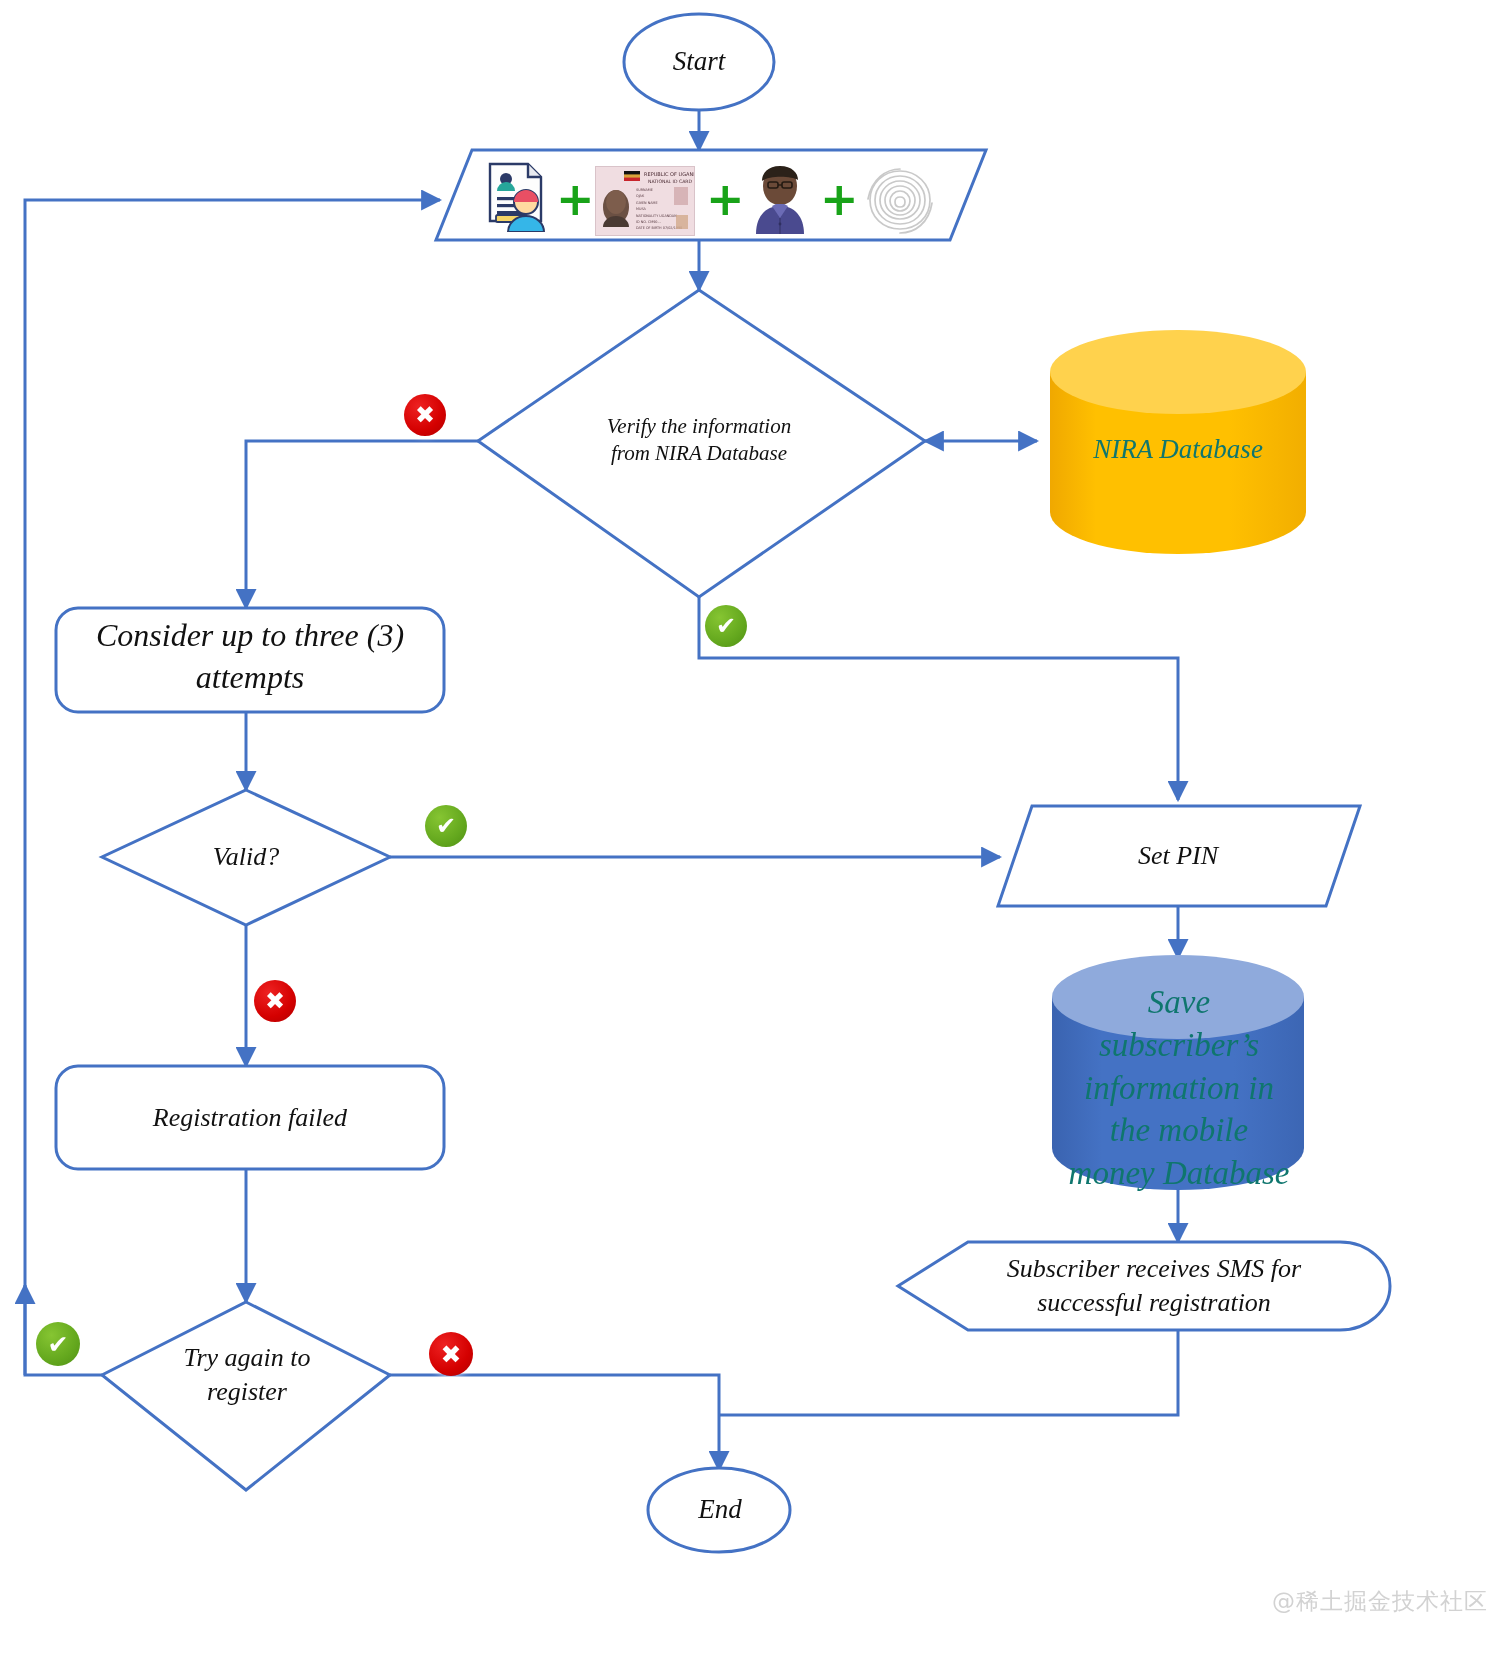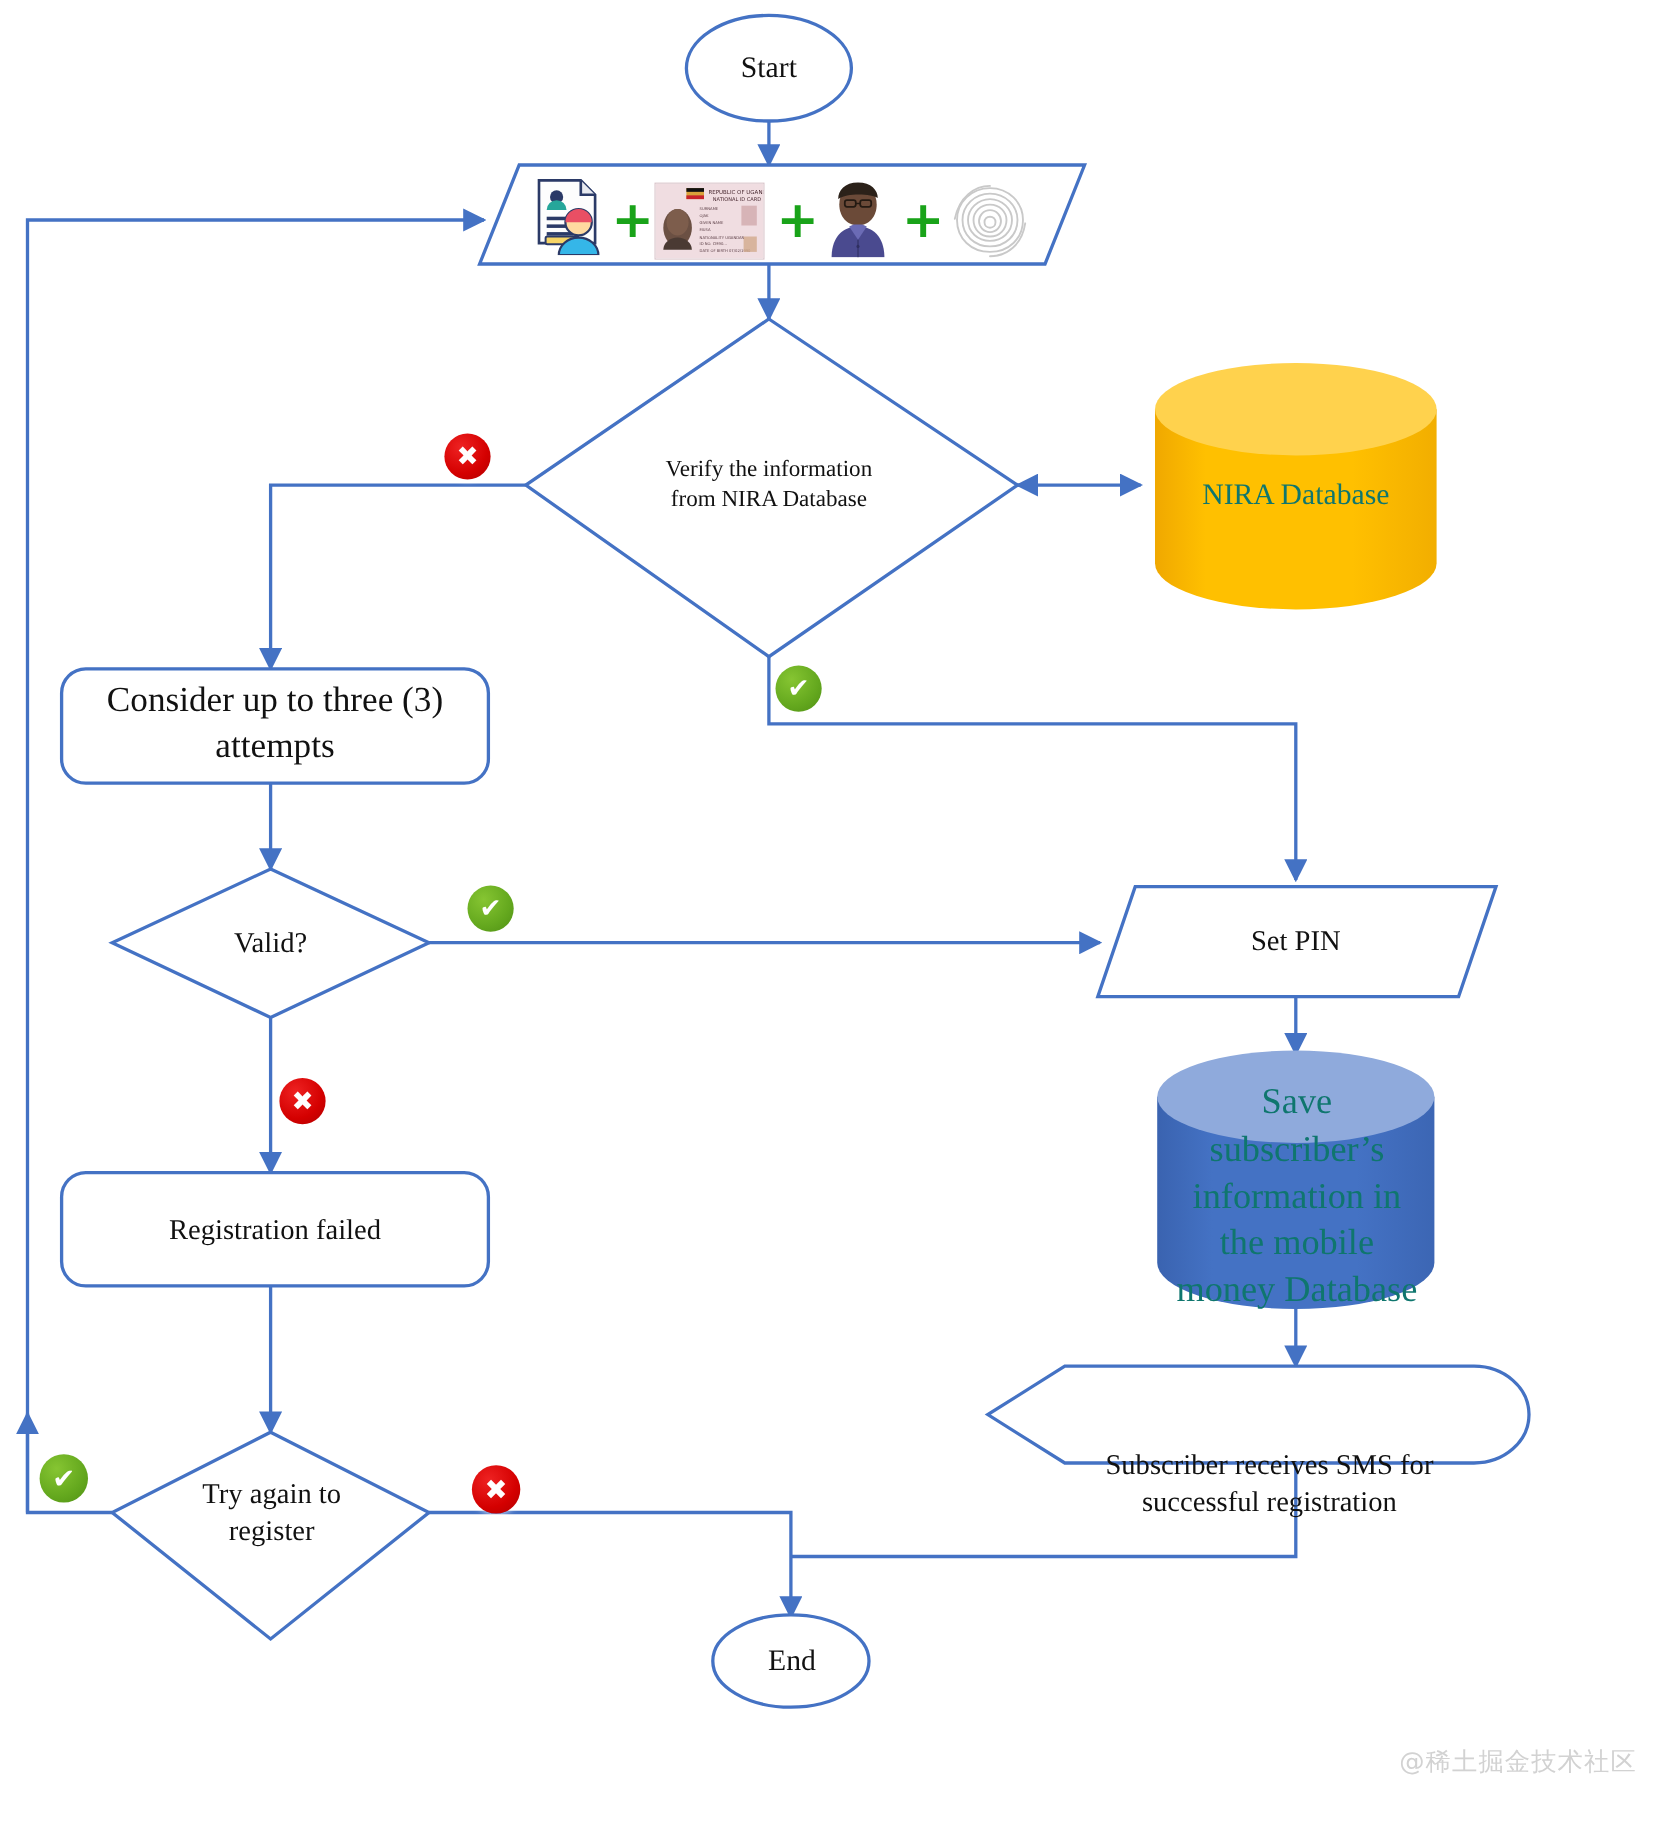--- a/index.html
+++ b/index.html
@@ -7,20 +7,21 @@
   body{
     width:1512px;height:1669px;position:relative;overflow:hidden;
     font-family:"Liberation Serif","DejaVu Serif",serif;
   }
   #canvas{position:absolute;inset:0;width:1512px;height:1669px;}
   .node-label{
     position:absolute;display:flex;align-items:center;justify-content:center;
     text-align:center;color:#111111;line-height:1.30;
     font-family:"Liberation Serif","DejaVu Serif",serif;
     pointer-events:none;
+    font-style:italic;
   }
   .lbl-white{color:#0f766e;}
   .watermark{
     position:absolute;right:24px;bottom:52px;color:#d2d2d2;
     font-size:23px;font-family:"DejaVu Sans","Liberation Sans",sans-serif;
     letter-spacing:1px;white-space:nowrap;
   }
   .icon-badge{
     position:absolute;border-radius:50%;display:flex;align-items:center;
     justify-content:center;color:#fff;font-weight:bold;
@@ -129,21 +130,21 @@
 <div class="node-label lbl-white" style="left:1058px;top:420px;width:240px;height:60px;font-size:27px;">NIRA Database</div>
 
 <div class="node-label" style="left:70px;top:618px;width:360px;height:78px;font-size:32px;">Consider up to three (3) attempts</div>
 
 <div class="node-label" style="left:166px;top:832px;width:160px;height:50px;font-size:26px;text-align:right;">Valid?</div>
 
 <div class="node-label" style="left:1078px;top:832px;width:200px;height:48px;font-size:26px;text-align:right;">Set PIN</div>
 
 <div class="node-label lbl-white" style="left:1064px;top:1018px;width:230px;height:140px;font-size:33px;">Save subscriber’s information in the mobile money Database</div>
 
-<div class="node-label" style="left:968px;top:1311px;width:372px;height:76px;font-size:26px;">Subscriber receives SMS for successful registration</div>
+<div class="node-label" style="left:968px;top:1248px;width:372px;height:76px;font-size:26px;">Subscriber receives SMS for successful registration</div>
 
 <div class="node-label" style="left:70px;top:1090px;width:360px;height:56px;font-size:26px;">Registration failed</div>
 
 <div class="node-label" style="left:156px;top:1338px;width:182px;height:74px;font-size:26px;">Try again to register</div>
 
 <div class="node-label" style="left:646px;top:1482px;width:148px;height:56px;font-size:27px;">End</div>
 
 <div class="art" style="left:480px;top:160px;width:75px;height:72px;">
   <svg viewBox="0 0 75 72" width="75" height="72">
     <path d="M10 4 h38 l13 13 v44 h-51 z" fill="#fdfdfd" stroke="#2b3a67" stroke-width="2.4"></path>

